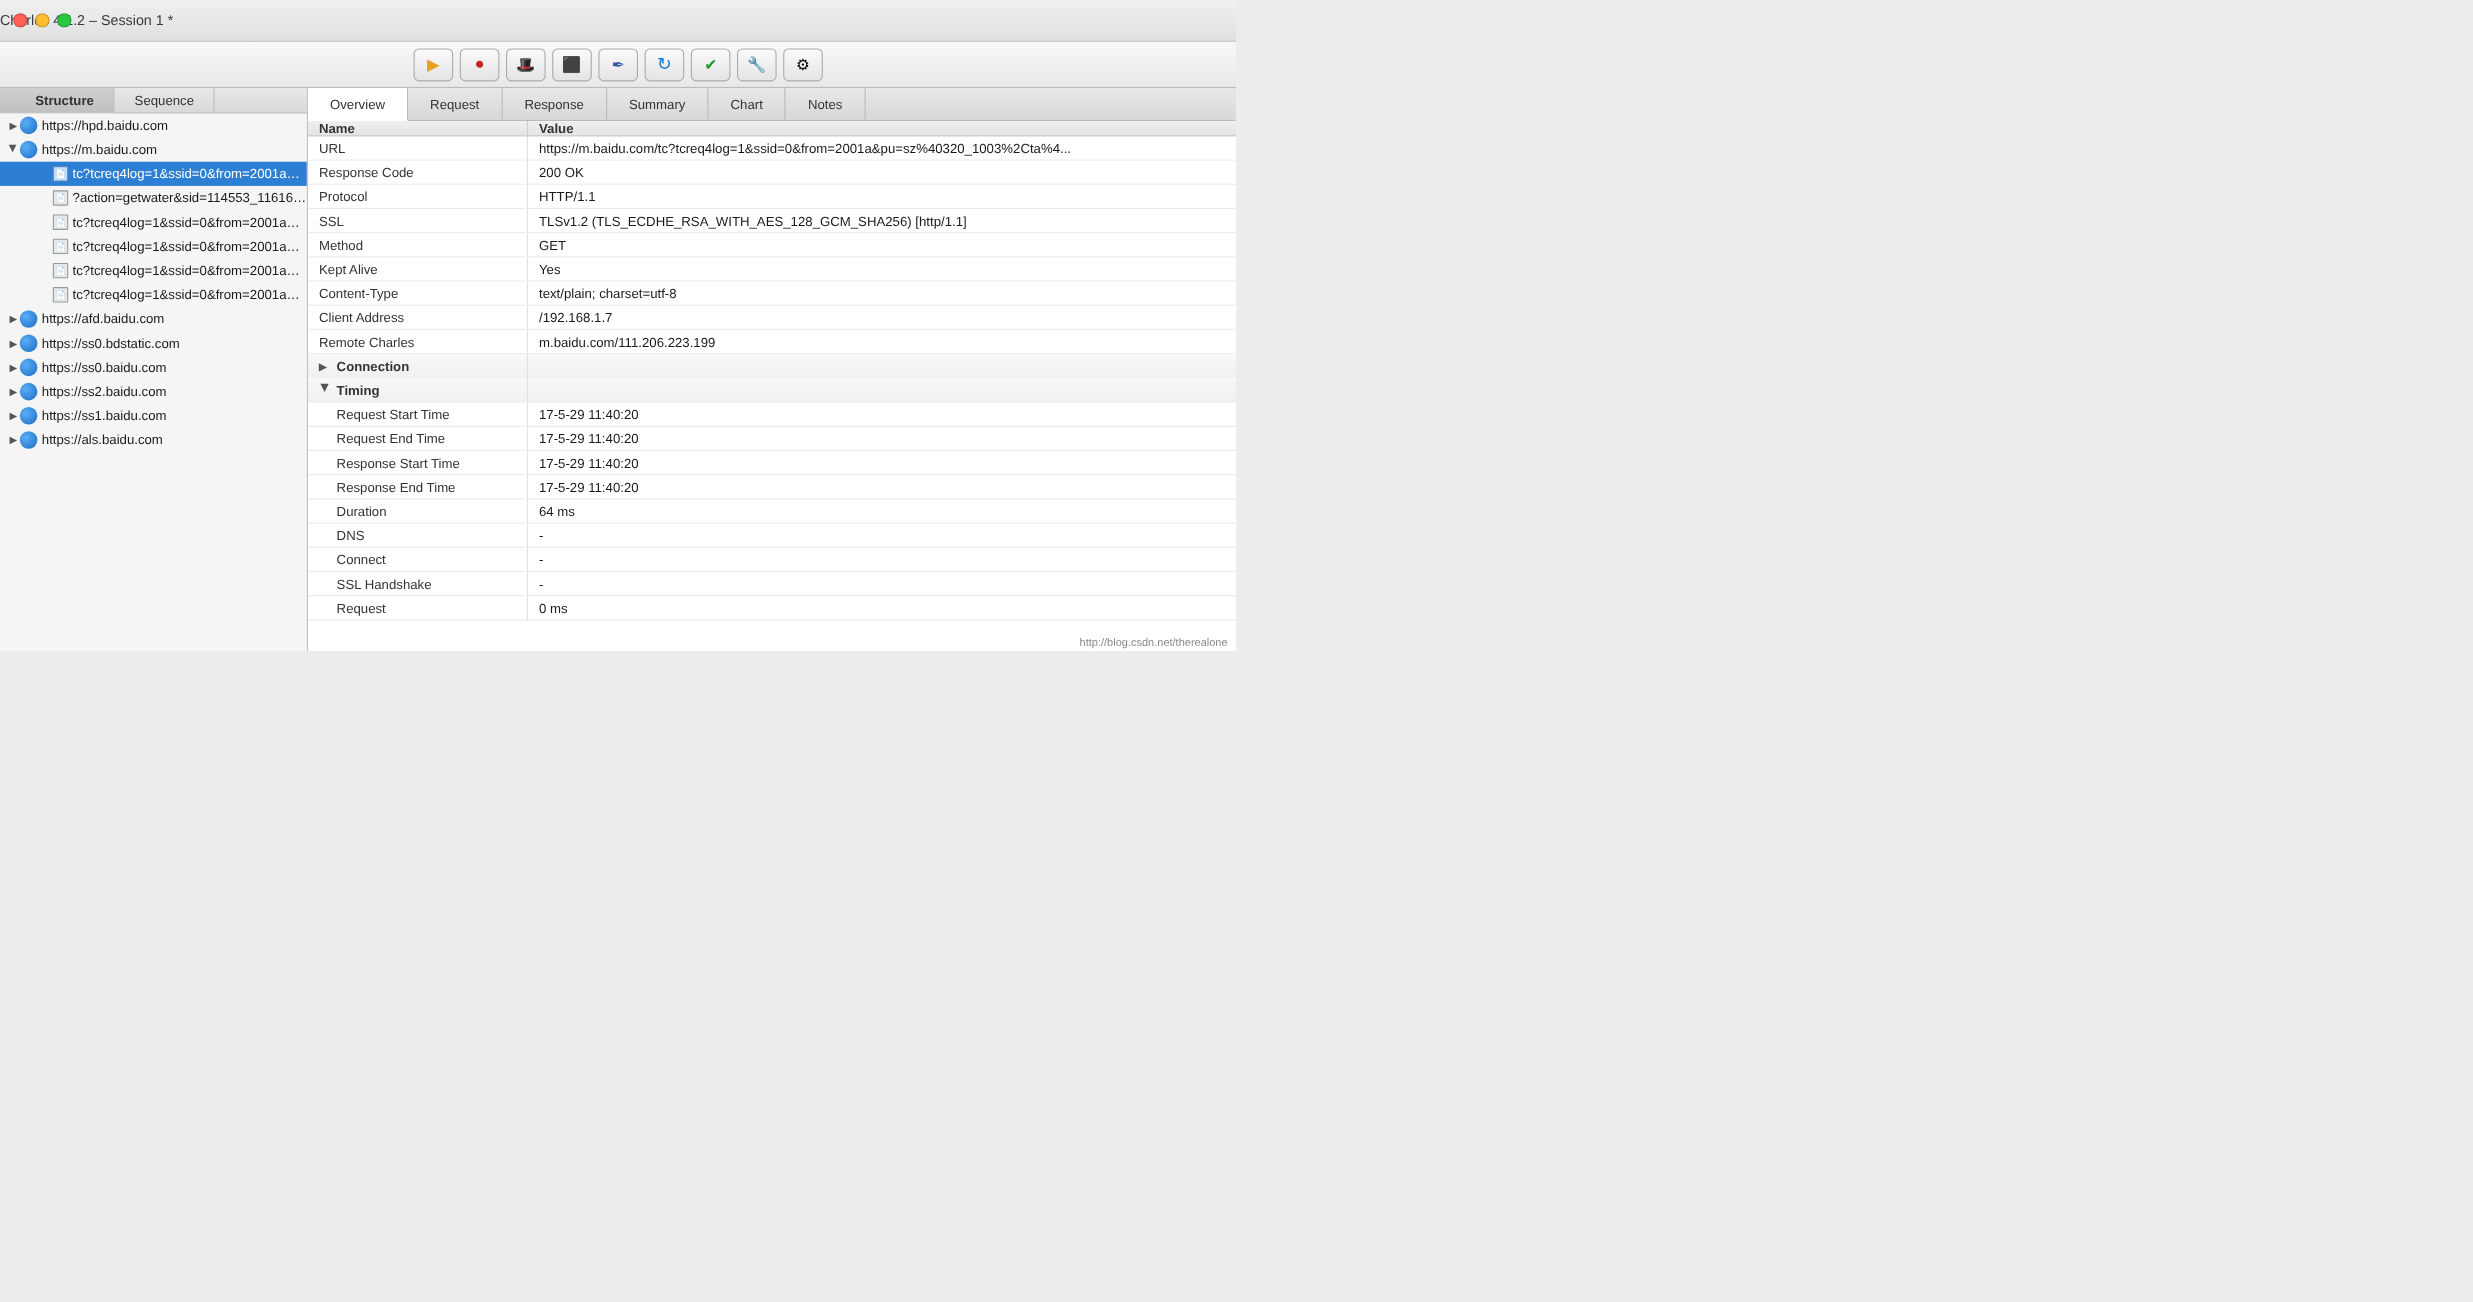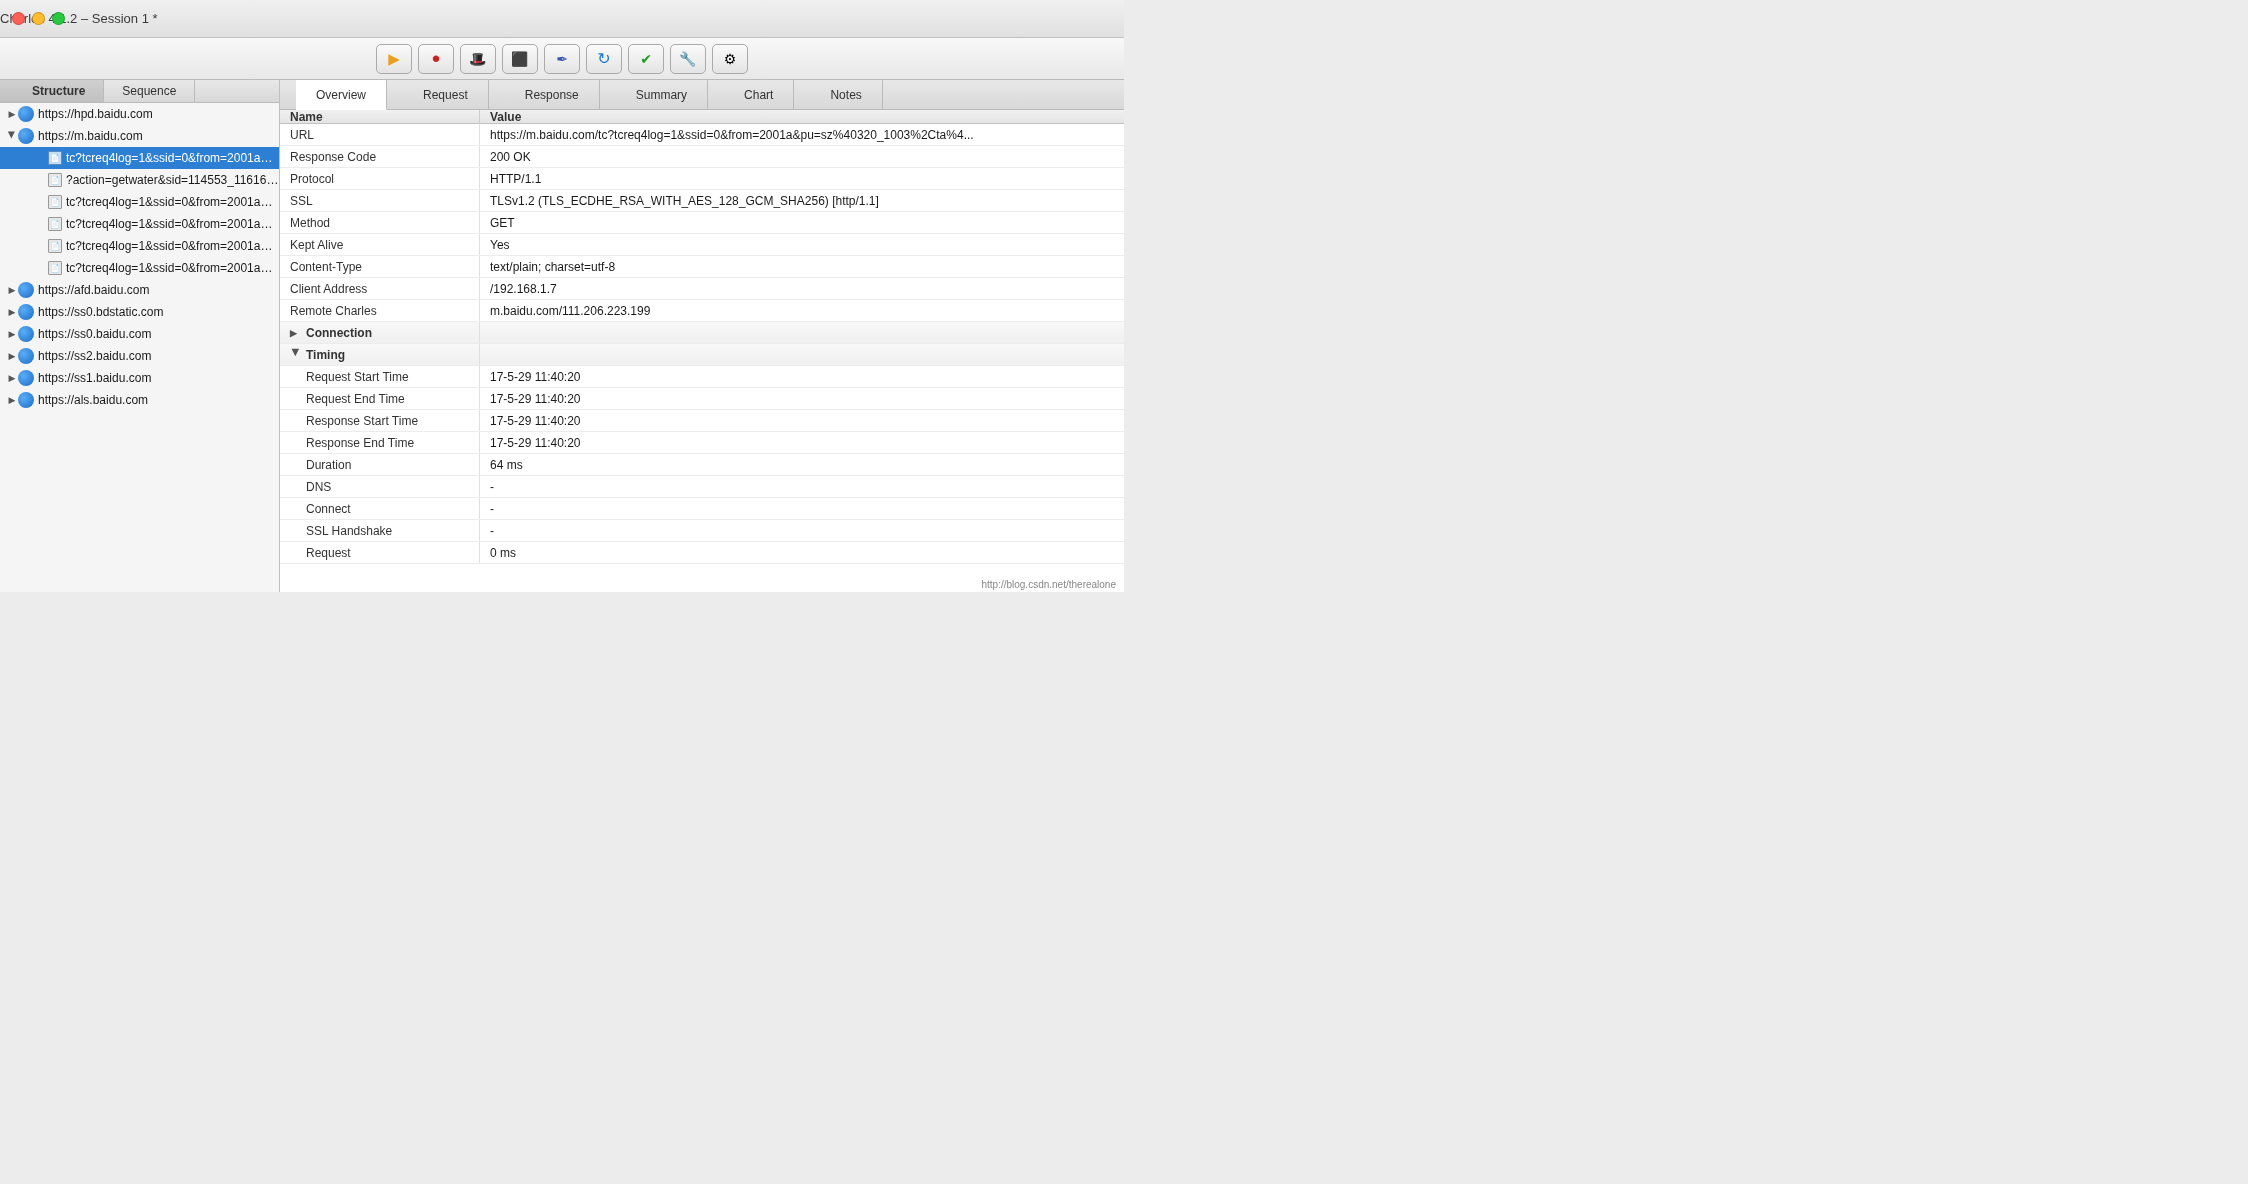--- a/index.html
+++ b/index.html
@@ -179,21 +179,20 @@
       height: 30px;
     }
     .right-tab {
       padding: 0 20px;
       font-size: 12px;
       cursor: pointer;
       display: flex;
       align-items: center;
       border-right: 1px solid #bbb;
       color: #333;
-      margin-left: 16px;
     }
     .right-tab.active {
       background: white;
       font-weight: 500;
       border-bottom: 1px solid white;
       margin-bottom: -1px;
       z-index: 1;
     }
     
     .overview-container {

